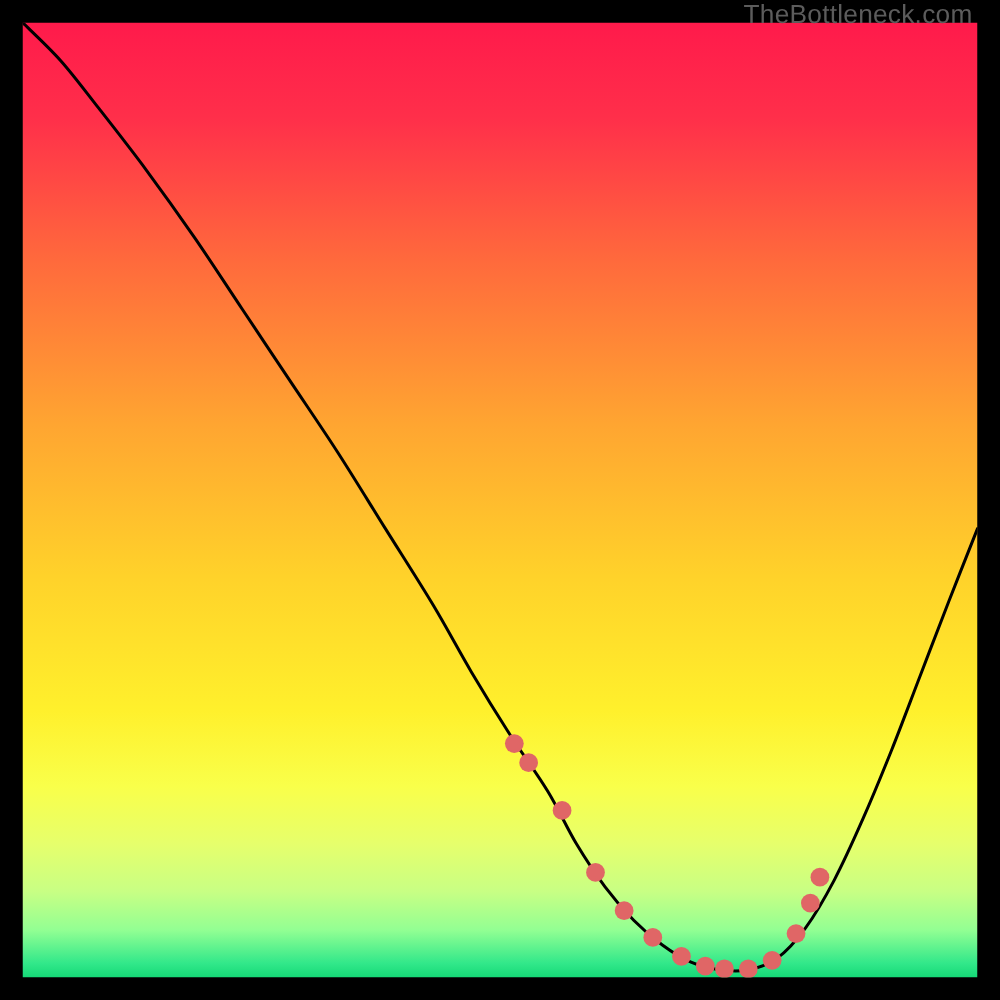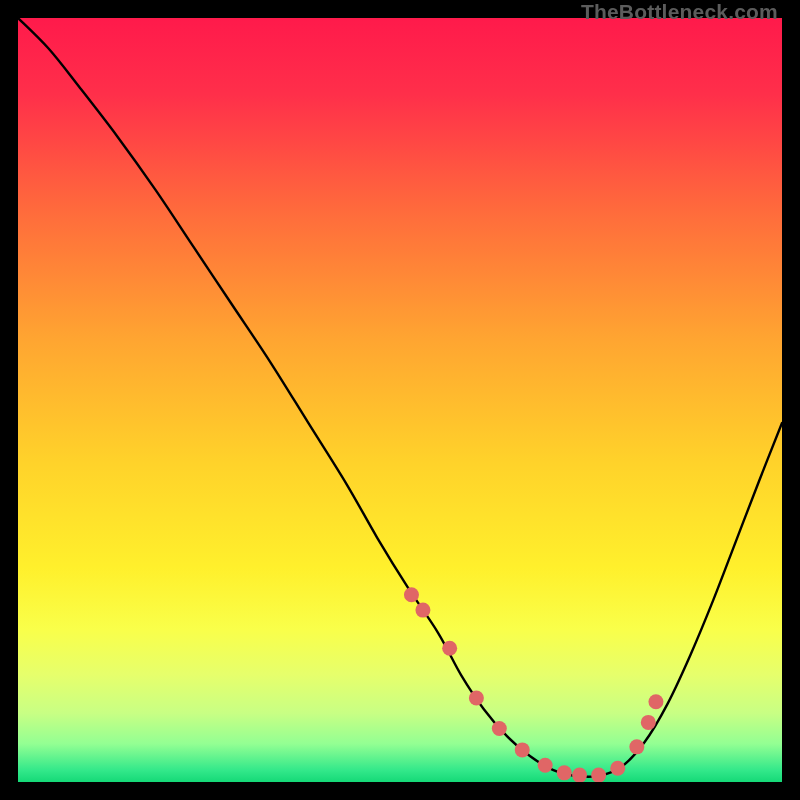--- a/index.html
+++ b/index.html
@@ -25,21 +25,21 @@
     top: 0;
     width: 764px;
     height: 764px;
   }
   .watermark {
     position: absolute;
     top: 0;
     right: 22px;
     color: #5c5c5c;
     font-size: 21px;
-    font-weight: 700;
+    font-weight: 400;
     letter-spacing: 0.2px;
   }
   svg { display: block; }
 </style>
 </head>
 <body>
 
 <div class="frame">
   <svg class="plot-area" viewBox="0 0 764 764" width="764" height="764" preserveAspectRatio="none">
     <defs>

